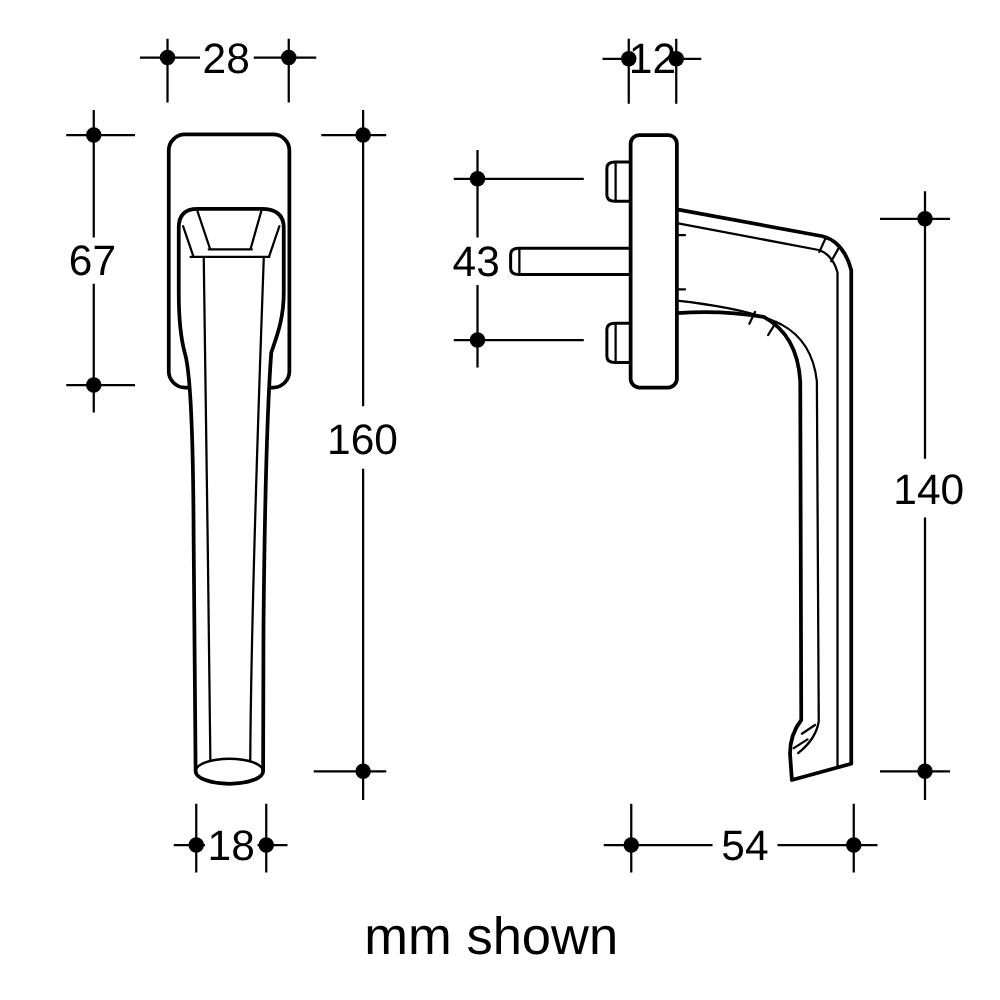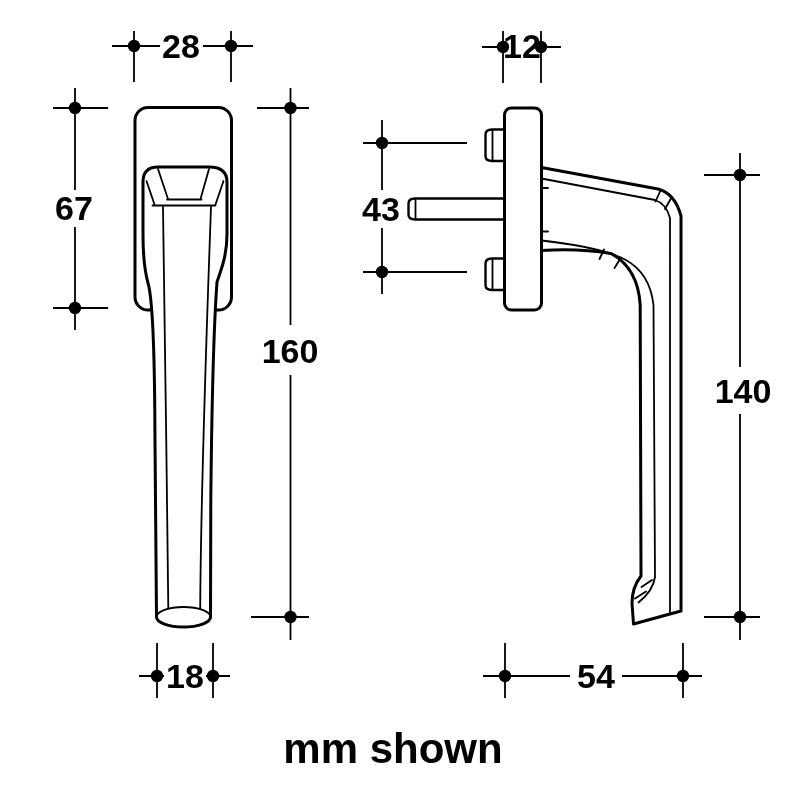--- a/index.html
+++ b/index.html
@@ -1,17 +1,17 @@
 <!DOCTYPE html>
 <html><head>
 <meta charset="utf-8">
 <style>
   html,body{margin:0;padding:0;background:#ffffff;}
   .stage{position:relative;width:800px;height:800px;background:#ffffff;overflow:hidden;
-         font-family:"Liberation Sans", sans-serif;font-weight:bold;}
+         font-family:"Liberation Sans", sans-serif;}
   svg{display:block;}
   .outline{fill:#ffffff;stroke:#000000;stroke-width:3;stroke-linejoin:round;stroke-linecap:round;}
   .outline-thin{fill:#ffffff;stroke:#000000;stroke-width:2.4;stroke-linejoin:round;stroke-linecap:round;}
   .inner{fill:none;stroke:#000000;stroke-width:1.8;stroke-linejoin:round;stroke-linecap:round;}
   .inner2{fill:none;stroke:#000000;stroke-width:2;stroke-linejoin:round;stroke-linecap:round;}
   .dim{fill:none;stroke:#000000;stroke-width:1.8;stroke-linecap:butt;}
   .dot{fill:#000000;stroke:none;}
   .dim-label{font-family:"Liberation Sans", sans-serif;font-size:34px;fill:#000000;text-anchor:middle;}
   .caption{font-family:"Liberation Sans", sans-serif;font-size:42px;fill:#000000;text-anchor:middle;}
 </style>

